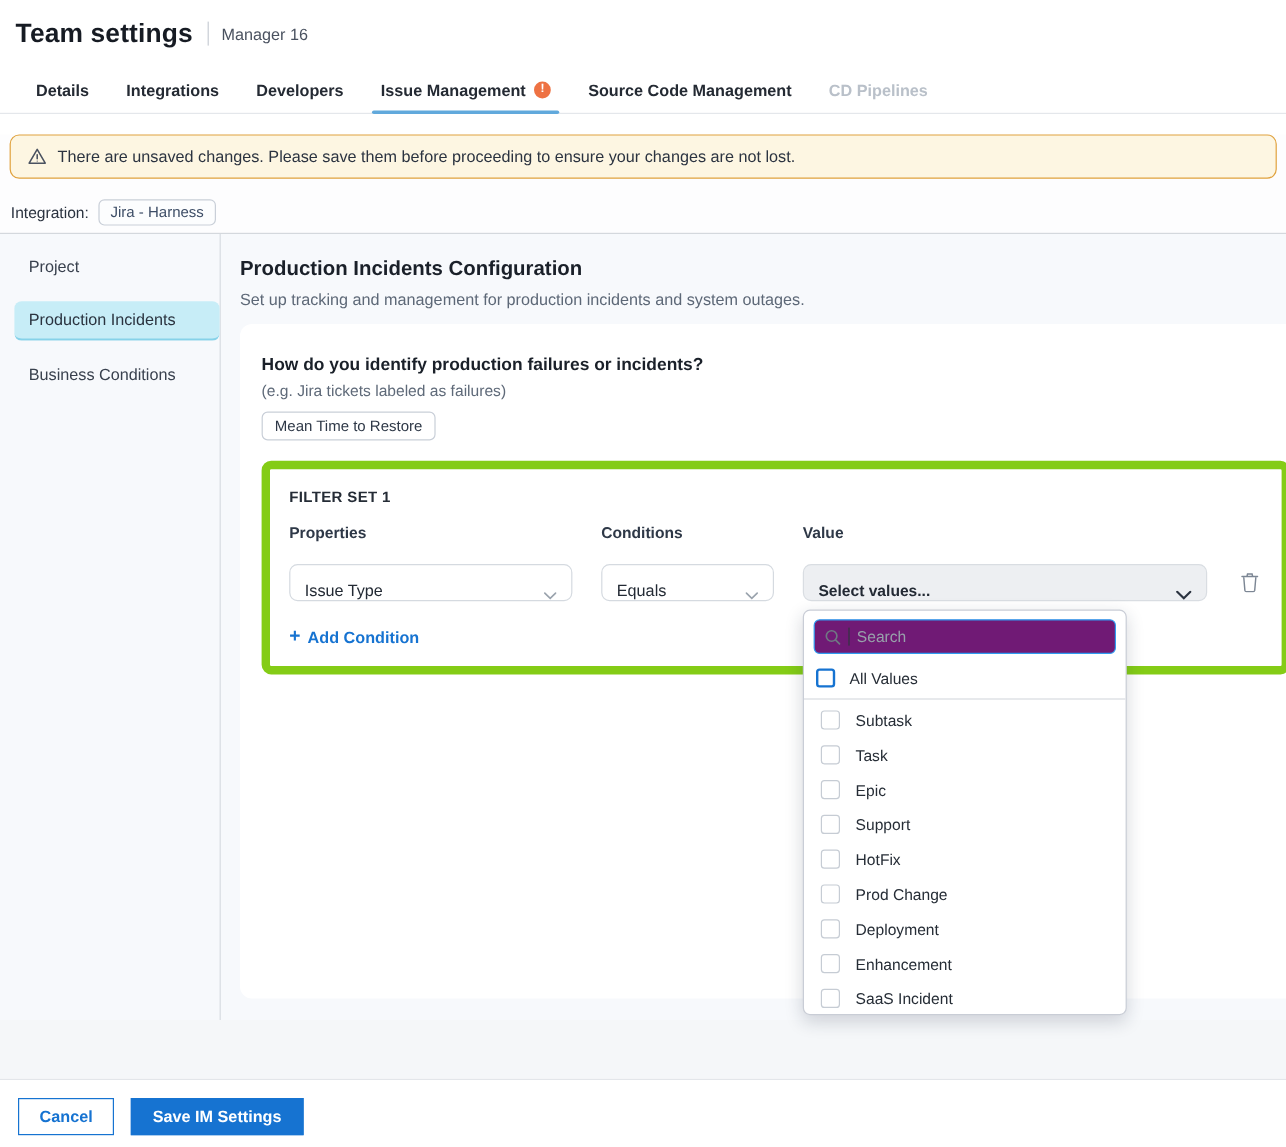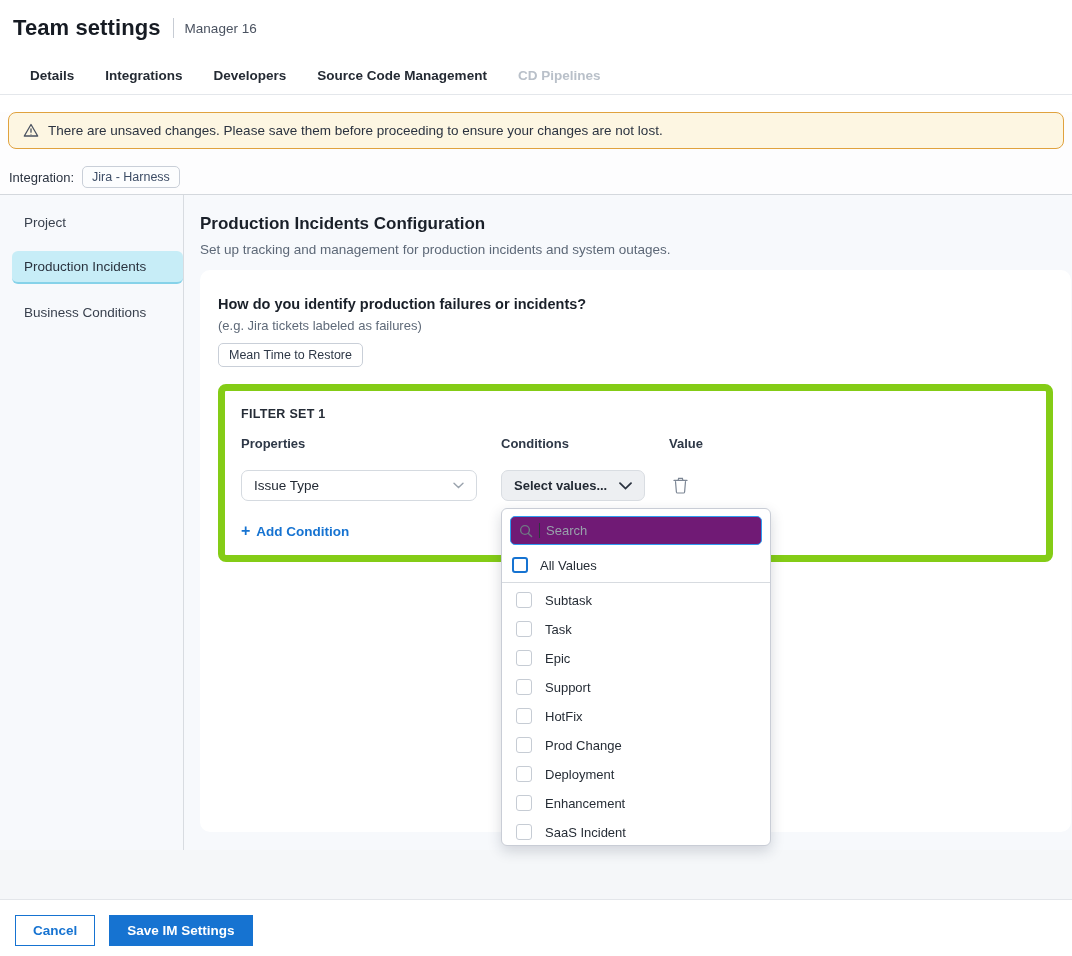--- a/index.html
+++ b/index.html
@@ -41,21 +41,21 @@
   .question-hint { margin-top:6px; font-size:13px; color:#5f6a79; }
   .metric-chip { display:inline-block; margin-top:10px; border:1px solid #c9cfd8; border-radius:5px; background:#fff; padding:4px 10px; font-size:12.5px; color:#2e3847; }
 
   .filter-box { margin-top:17px; border:7px solid #84cc16; border-radius:8px; padding:16px 16px 16px 16px; }
   .filter-title { font-size:12.5px; font-weight:700; color:#252c36; letter-spacing:.3px; }
   .filter-grid { display:grid; grid-template-columns:236px 144px 337px 1fr; column-gap:24px; align-items:center; }
   .filter-grid.headers { margin-top:15px; }
   .col-label { font-size:13px; font-weight:600; color:#2e3847; }
   .filter-grid.controls { margin-top:19px; }
 
-  .select-control { height:31px; border:1px solid #d5dae0; border-radius:7px; background:#fff; display:flex; align-items:center; justify-content:space-between; padding:0 12px; font-size:13.5px; color:#232a34; cursor:pointer; }
+  .select-control { height:31px; border:1px solid #d5dae0; border-radius:7px; background:#fff; display:flex; align-items:flex-end; justify-content:space-between; padding:0 12px; font-size:13.5px; color:#232a34; cursor:pointer; }
   .select-control .sel-text { font-weight:500; }
   .select-control.value-select { background:#edeff2; border-color:#d9dde2; }
   .select-control.value-select .sel-text { font-weight:700; font-size:13px; }
   .chev { flex:0 0 auto; margin-left:8px; }
 
   .value-wrapper { position:relative; }
   .trash-btn { width:22px; height:22px; display:flex; align-items:center; justify-content:center; cursor:pointer; justify-self:start; }
 
   .add-condition { margin-top:22px; display:flex; align-items:center; gap:6px; color:#1673d1; font-size:13.5px; font-weight:700; cursor:pointer; width:max-content; }
   .plus-glyph { font-size:16px; font-weight:700; line-height:1; }
@@ -93,20 +93,24 @@
 <div class="tab-bar">
   <div class="tab">
       <span>Details</span>
     </div>
   <div class="tab">
       <span>Integrations</span>
     </div>
   <div class="tab">
       <span>Developers</span>
     </div>
+  <div class="tab active">
+    <span>Issue Management</span>
+    <span class="tab-badge">!</span>
+  </div>
   <div class="tab">
       <span>Source Code Management</span>
     </div>
   <div class="tab disabled">
       <span>CD Pipelines</span>
     </div>
 </div>
 
 <div class="upper-zone">
   <div class="warning-banner">
@@ -157,20 +161,28 @@
         <div class="filter-grid controls">
           <div class="select-control">
             <span class="sel-text">Issue Type</span>
             <span class="chev">
               <svg width="11" height="7" viewBox="0 0 11 7" fill="none" stroke="#9aa3ad" stroke-width="1.4" stroke-linecap="round">
                   <path d="M1 1.2 L5.5 5.6 L10 1.2"></path>
                 </svg>
             </span>
           </div>
 
+          <div class="select-control">
+            <span class="sel-text">Equals</span>
+            <span class="chev">
+              <svg width="11" height="7" viewBox="0 0 11 7" fill="none" stroke="#9aa3ad" stroke-width="1.4" stroke-linecap="round">
+                  <path d="M1 1.2 L5.5 5.6 L10 1.2"></path>
+                </svg>
+            </span>
+          </div>
 
           <div class="value-wrapper">
             <div class="select-control value-select">
               <span class="sel-text">Select values...</span>
               <span class="chev">
                 <svg width="13" height="8" viewBox="0 0 13 8" fill="none" stroke="#2b3340" stroke-width="1.8" stroke-linecap="round">
                     <path d="M1 1.2 L6.5 6.6 L12 1.2"></path>
                   </svg>
               </span>
             </div>

